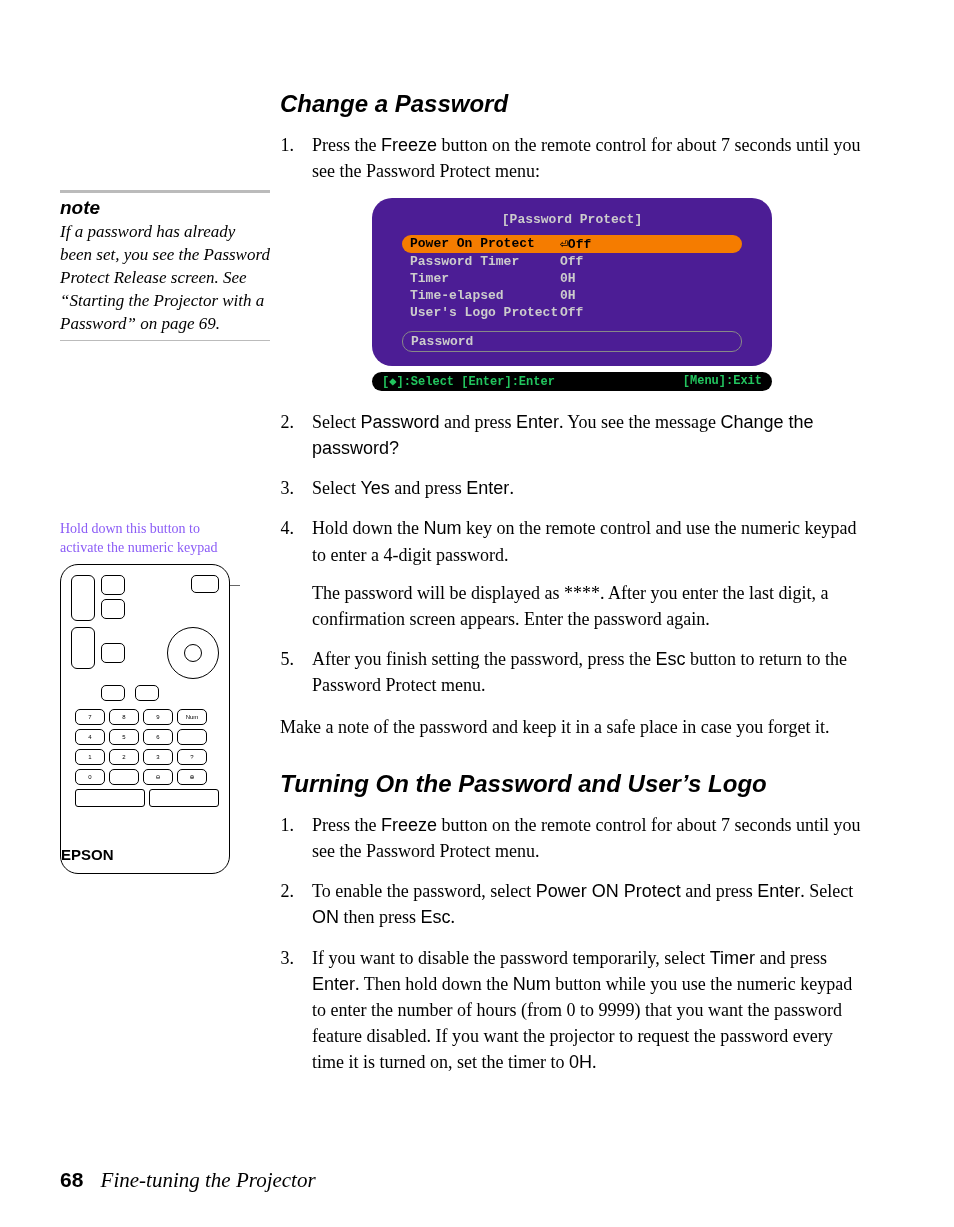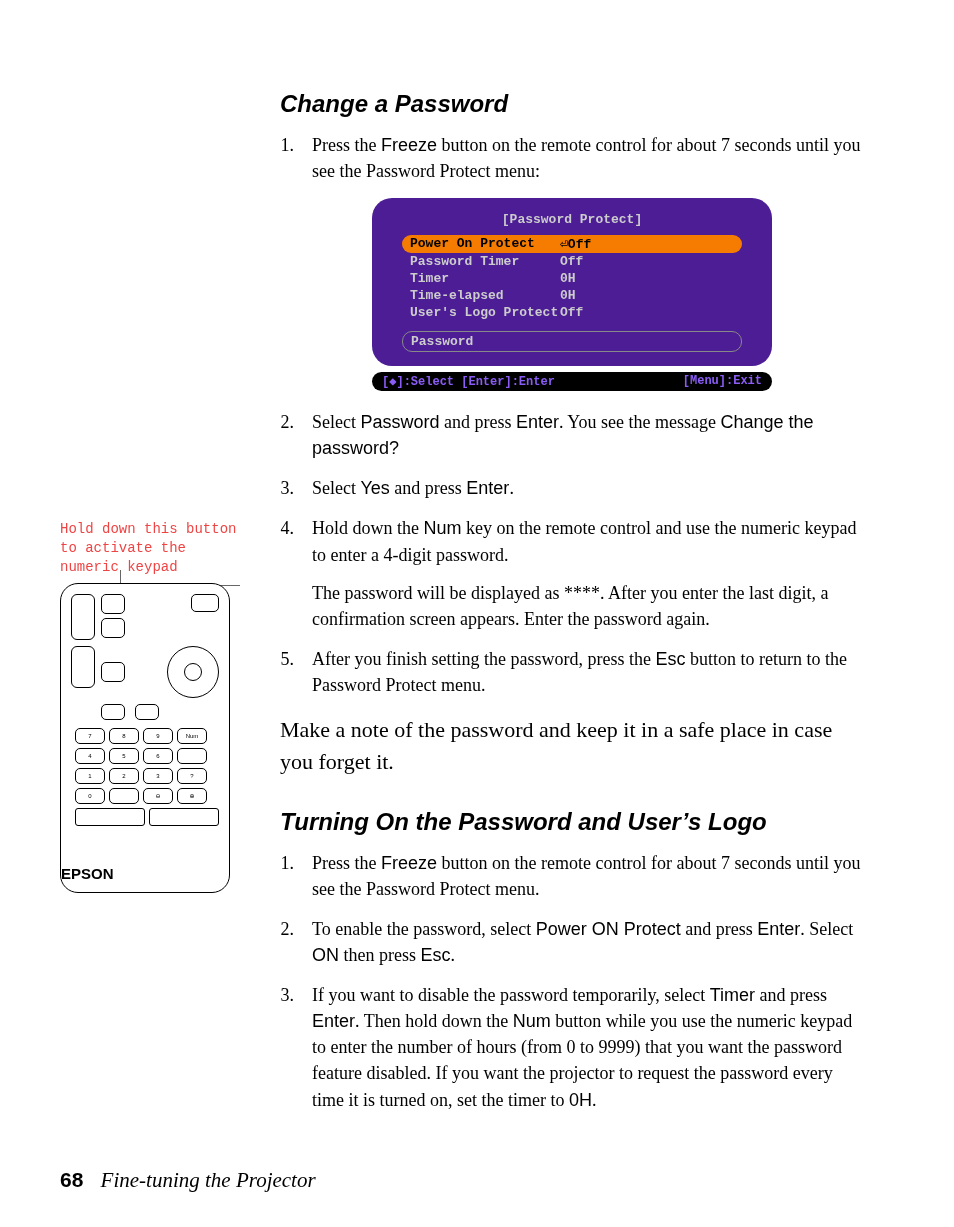--- a/index.html
+++ b/index.html
@@ -5,28 +5,28 @@
   body{margin:0;background:#fff;font-family:Georgia,'Times New Roman',serif;color:#000}
   .page{width:954px;height:1227px;position:relative;margin:0 auto;box-sizing:border-box;padding:60px 60px 40px 60px}
   .main{margin-left:220px;margin-right:30px}
   .side{position:absolute;left:60px;width:210px}
   .h2{font-family:Arial,Helvetica,sans-serif;font-weight:700;font-style:italic;font-size:24px;margin:30px 0 14px 0}
   .ol{list-style:none;padding:0;margin:0}
   .ol li{display:flex;gap:18px;margin-bottom:14px;font-size:18px;line-height:1.45}
   .ol li .num{width:14px;flex-shrink:0;text-align:right}
   .txt{flex:1}
   .sans{font-family:Arial,Helvetica,sans-serif}
-  .para{font-size:22px;line-height:1.45;margin:16px 0 18px 0}
+  .para{font-size:18px;line-height:1.45;margin:16px 0 18px 0}
   
   .note-hr{border:0;border-top:3px solid #bbb;margin:0 0 4px 0}
   .note-title{font-family:Arial,Helvetica,sans-serif;font-weight:700;font-style:italic;font-size:19px;margin:0 0 2px 0}
   .note-body{font-style:italic;font-size:17px;line-height:1.35;margin:0 0 4px 0}
   .note-br{border:0;border-top:1px solid #bbb;margin:4px 0 0 0}
   
-  .cap{font-family:Liberation Mono, monospace;font-size:14px;line-height:1.35;color:#ef4444}
+  .cap{font-family:Liberation Serif, serif;font-size:14px;line-height:1.35;color:#8b5cf6}
   .remote{width:170px;height:310px;border:1.5px solid #000;border-radius:18px;background:#fff;position:relative;margin-top:6px;box-sizing:border-box;padding:10px 10px 8px 10px}
   .brand{font-family:Arial,Helvetica,sans-serif;font-weight:700;font-size:15px;text-align:left;position:absolute;bottom:10px;left:0;right:0}
   .group-top{display:flex;gap:6px;justify-content:space-between;margin-bottom:6px}
   .box-tall{width:22px;height:44px;border:1.2px solid #000;border-radius:6px;position:relative}
   .box-sm{width:22px;height:18px;border:1.2px solid #000;border-radius:5px}
   .pwr{width:26px;height:16px;border:1.2px solid #000;border-radius:5px;align-self:flex-start;margin-left:auto}
   .row2{display:flex;gap:6px;align-items:flex-start;margin-bottom:6px}
   .dpad{width:50px;height:50px;border:1.2px solid #000;border-radius:50%;position:relative;margin-left:auto}
   .dpad:after{content:"";position:absolute;inset:16px;border:1.2px solid #000;border-radius:50%}
   .row3{display:flex;gap:10px;margin:2px 0 8px 30px}
@@ -37,33 +37,39 @@
   .sep-box{height:16px;border:1.2px solid #000;border-radius:3px;flex:1;font-size:6px;font-family:Arial;text-align:center;line-height:16px}
   
   .osd-wrap{margin:10px auto 18px auto;width:400px}
   .osd{background:#4c1d95;border-radius:20px;padding:14px 30px;color:#ccc;font-family:'Courier New',monospace;font-size:13px;font-weight:600}
   .osd-title{text-align:center;margin-bottom:8px}
   .osd-row{display:flex;padding:1px 0;border-radius:10px}
   .osd-row .l{flex:0 0 150px;padding-left:8px}
   .osd-row .r{flex:0 0 60px}
   .hilite{background:#f57c00;color:#000}
   .pwdrow{border:1px solid #888;border-radius:10px;padding:2px 8px;margin-top:10px}
-  .osd-foot{background:#000;border-radius:10px;padding:2px 10px;margin-top:6px;display:flex;justify-content:space-between;font-family:'Courier New',monospace;font-size:12px;color:#8b5cf6;font-weight:600}
+  .osd-foot{background:#000;border-radius:10px;padding:2px 10px;margin-top:6px;display:flex;justify-content:space-between;font-family:'Courier New',monospace;font-size:12px;color:#22c55e;font-weight:600}
   
   .footer{position:absolute;bottom:34px;left:60px;font-size:21px}
   .footer .pg{font-weight:700;font-family:Arial,Helvetica,sans-serif;margin-right:12px}
   .footer .ft{font-style:italic}
   
   .line{position:absolute;background:#666}
 </style>
 </head>
 <body>
 
 <div class="page">
 
+  <div class="side" style="top:190px">
+    <hr class="note-hr">
+    <div class="note-title">note</div>
+    <div class="note-body">If a password has already been set, you see the Password Protect Release screen. See “Starting the Projector with a Password” on page 69.</div>
+    <hr class="note-br">
+  </div>
 
   <div class="side" style="top:520px;width:200px">
     <div class="cap" style="width:180px">Hold down this button to activate the numeric keypad</div>
     <div class="line" style="left:60px;top:50px;width:1px;height:15px"></div>
     <div class="line" style="left:60px;top:65px;width:120px;height:1px"></div>
 
     <div class="remote">
       <div class="group-top">
         <div class="box-tall"></div>
         <div>

